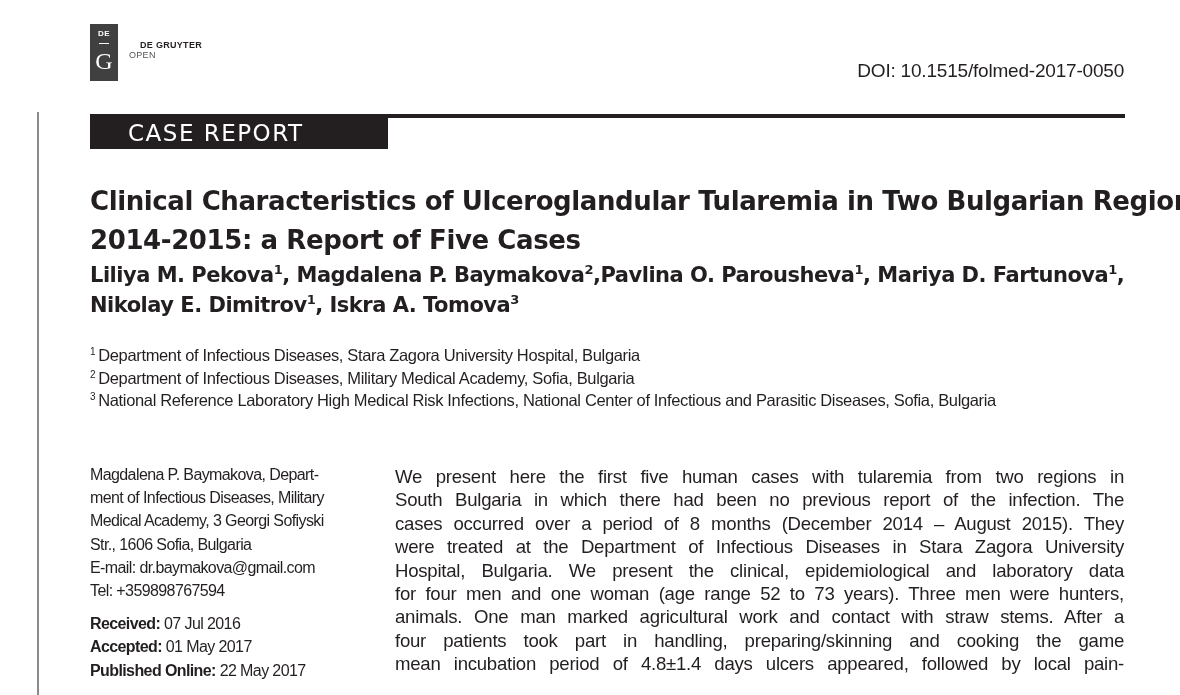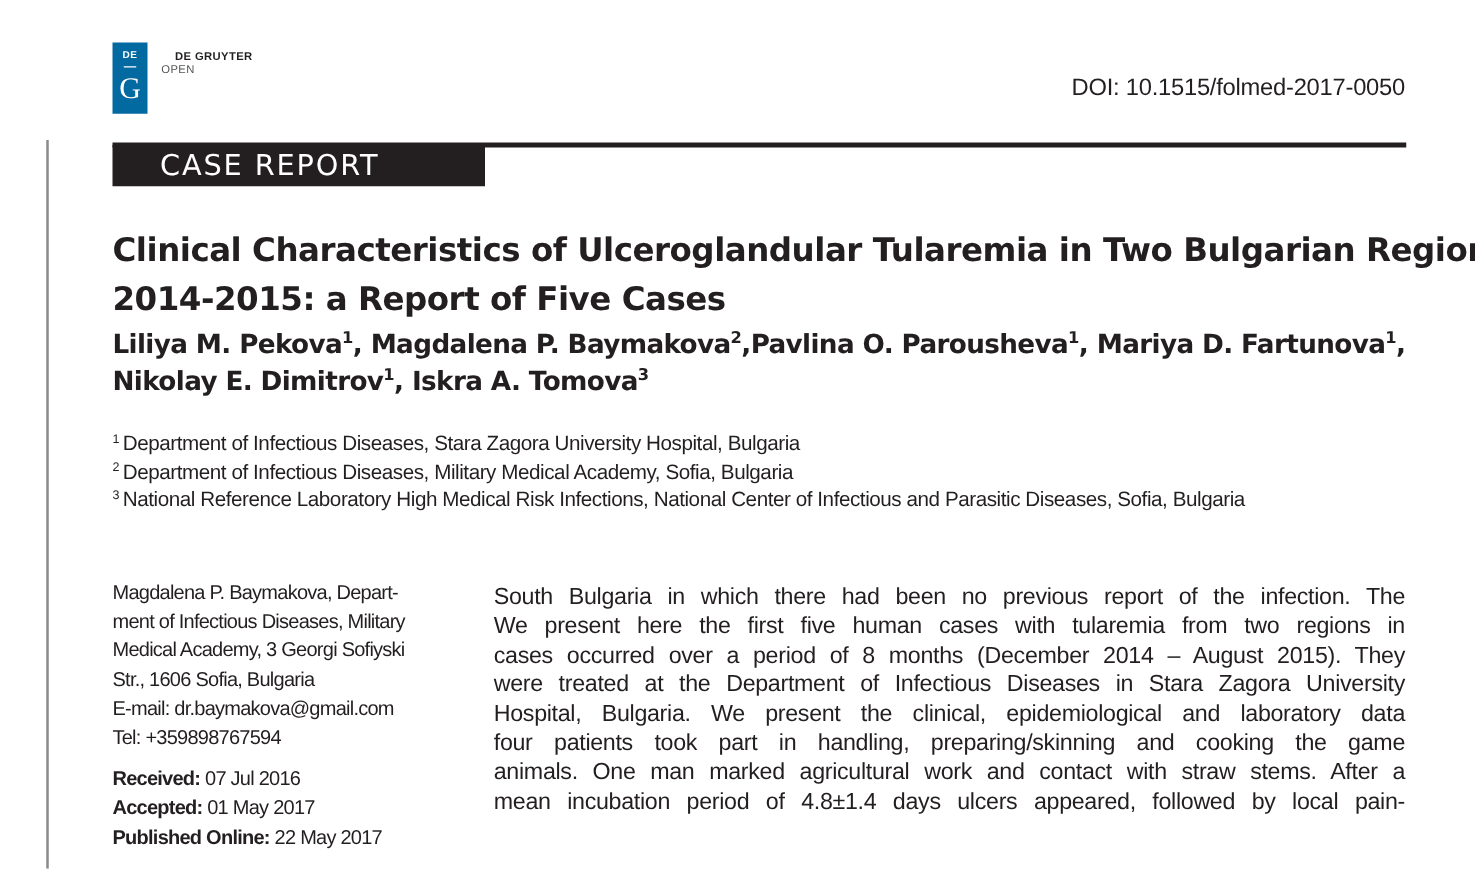--- a/index.html
+++ b/index.html
@@ -12,22 +12,22 @@
       height: 695px;
       overflow: hidden;
       position: relative;
       font-family: "Liberation Sans", "DejaVu Sans", sans-serif;
       color: #231f20;
     }
     .abs { position: absolute; }
 
     
     .logo-box {
-      left: 90px; top: 34px; width: 28px; height: 57px;
-      background: #0369a1;
+      left: 90px; top: 24px; width: 28px; height: 57px;
+      background: #404040;
       color: #fff;
     }
     .logo-de {
       position: absolute; left: 0; top: 5px; width: 28px;
       text-align: center;
       font-size: 8px; font-weight: bold; letter-spacing: 0.5px;
       font-family: "Liberation Sans", sans-serif;
     }
     .logo-bar {
       position: absolute; left: 9px; top: 19px; width: 10px; height: 1px;
@@ -182,21 +182,22 @@
   <span class="s-line">E-mail: dr.baymakova@gmail.com</span>
   <span class="s-line">Tel: +359898767594</span>
   <div class="dates">
     <span class="s-line"><span class="bold">Received:</span><span> 07 Jul 2016</span></span>
     <span class="s-line"><span class="bold">Accepted:</span><span> 01 May 2017</span></span>
     <span class="s-line"><span class="bold">Published Online:</span><span> 22 May 2017</span></span>
   </div>
 </div>
 
 <div class="abs abstract">
+  <span class="b-line">We present here the first five human cases with tularemia from two regions in</span>
   <span class="b-line">South Bulgaria in which there had been no previous report of the infection. The</span>
-  <span class="b-line">We present here the first five human cases with tularemia from two regions in</span>
   <span class="b-line">cases occurred over a period of 8 months (December 2014 – August 2015). They</span>
   <span class="b-line">were treated at the Department of Infectious Diseases in Stara Zagora University</span>
   <span class="b-line">Hospital, Bulgaria. We present the clinical, epidemiological and laboratory data</span>
+  <span class="b-line">for four men and one woman (age range 52 to 73 years). Three men were hunters,</span>
+  <span class="b-line">animals. One man marked agricultural work and contact with straw stems. After a</span>
   <span class="b-line">four patients took part in handling, preparing/skinning and cooking the game</span>
-  <span class="b-line">animals. One man marked agricultural work and contact with straw stems. After a</span>
   <span class="b-line">mean incubation period of 4.8±1.4 days ulcers appeared, followed by local pain-</span>
 </div>
 
 </body></html>

